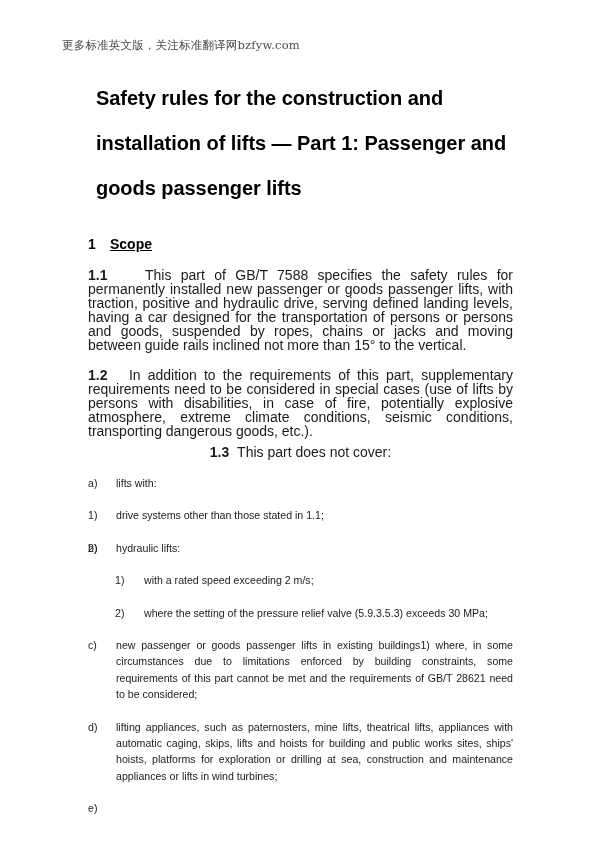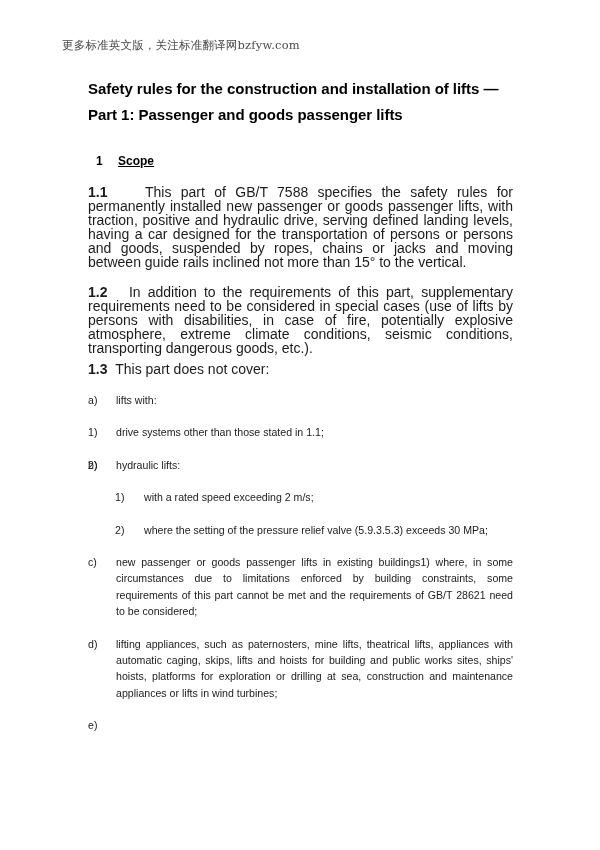--- a/index.html
+++ b/index.html
@@ -41,51 +41,51 @@
 
   
   .content {
     position: absolute;
     left: 88px;
     top: 70px;
     width: 425px;
   }
 
   .doc-title {
-    font-size: 15px;
+    font-size: 20px;
     font-weight: bold;
-    line-height: 26px;
+    line-height: 45px;
     letter-spacing: -0.05px;
     color: #000000;
-    margin: 0 0 0 0;
+    margin: 0 0 0 8px;
     padding-top: 6px;
   }
 
   .sec-heading {
-    font-size: 12px;
+    font-size: 14px;
     font-weight: bold;
     color: #000;
-    margin: 26px 0 0 8px;
+    margin: 26px 0 0 0;
     line-height: 15px;
     text-decoration: underline;
   }
   .sec-heading .sec-num {
     display: inline-block;
     width: 22px;
   }
 
   p.para {
     font-size: 14px;
     line-height: 14px;
     text-align: justify;
     text-justify: inter-word;
     margin: 16px 0 0 0;
     color: #1b1b1b;
   }
-  p.para.nojust { text-align: left; margin-top: 7px; }
+  p.para.nojust { text-align: center; margin-top: 7px; }
 
   .numlabel {
     font-weight: bold;
   }
 
   
   .li {
     font-size: 10.6px;
     line-height: 16.4px;
     margin: 16px 0 0 0;

